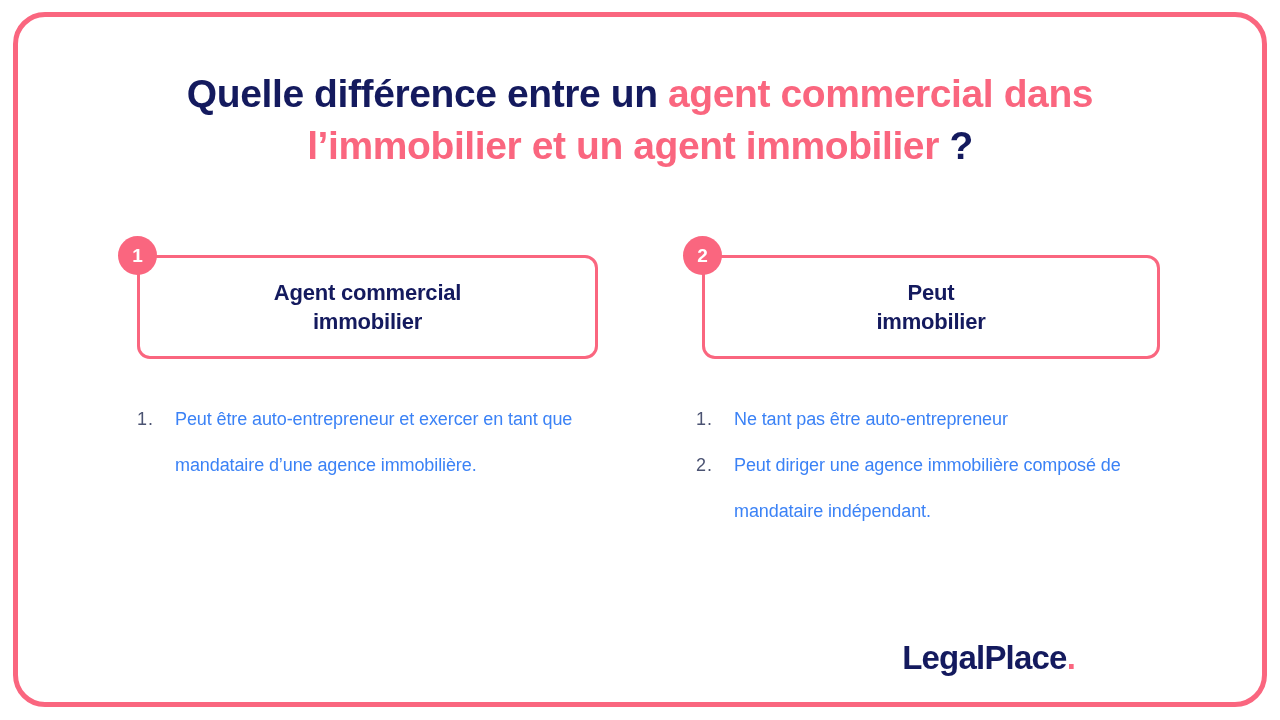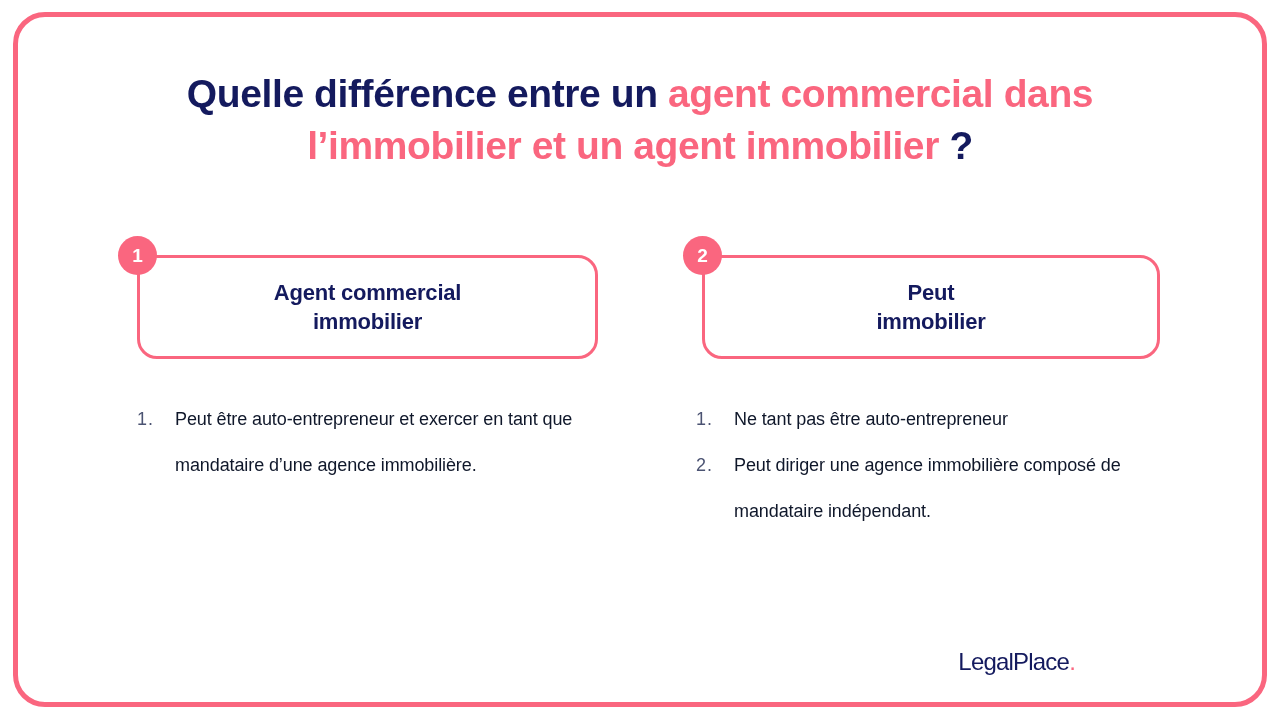--- a/index.html
+++ b/index.html
@@ -54,21 +54,21 @@
     height:104px;
   }
   .card-wrap.col1 { left:137px; width:461px; }
   .card-wrap.col2 { left:702px; width:458px; }
 
   .card-box {
     position:absolute;
     left:0; top:0;
     width:100%; height:104px;
     border:3px solid #fa667f;
-    border-radius:20px;
+    border-radius:13px;
     background:#ffffff;
     display:flex;
     align-items:center;
     justify-content:center;
   }
   .card-title {
     color:#141a5e;
     font-size:22px;
     font-weight:bold;
     line-height:29px;
@@ -118,29 +118,29 @@
     flex:0 0 auto;
     width:38px;
     text-align:left;
     color:#4b5372;
     font-size:18px;
     line-height:46px;
     letter-spacing:1px;
   }
   .list-text {
     flex:1 1 auto;
-    color:#0f172a;
+    color:#3b82f6;
   }
 
   
   .logo {
     position:absolute;
     right:57px; bottom:46px;
-    font-size:24px;
-    font-weight:normal;
+    font-size:33px;
+    font-weight:bold;
     color:#141a5e;
     letter-spacing:-0.8px;
     line-height:1;
     white-space:nowrap;
   }
   .logo .dot { color:#fa667f; }
 </style>
 </head>
 <body>
 

